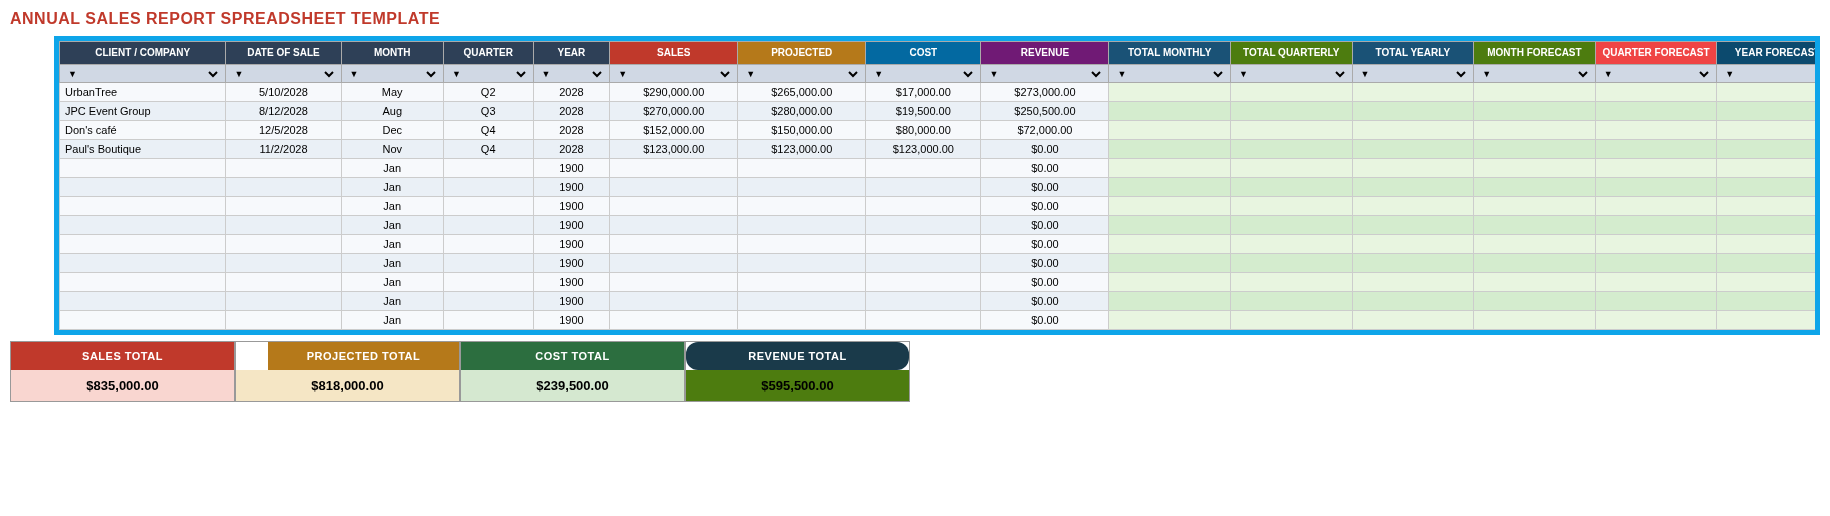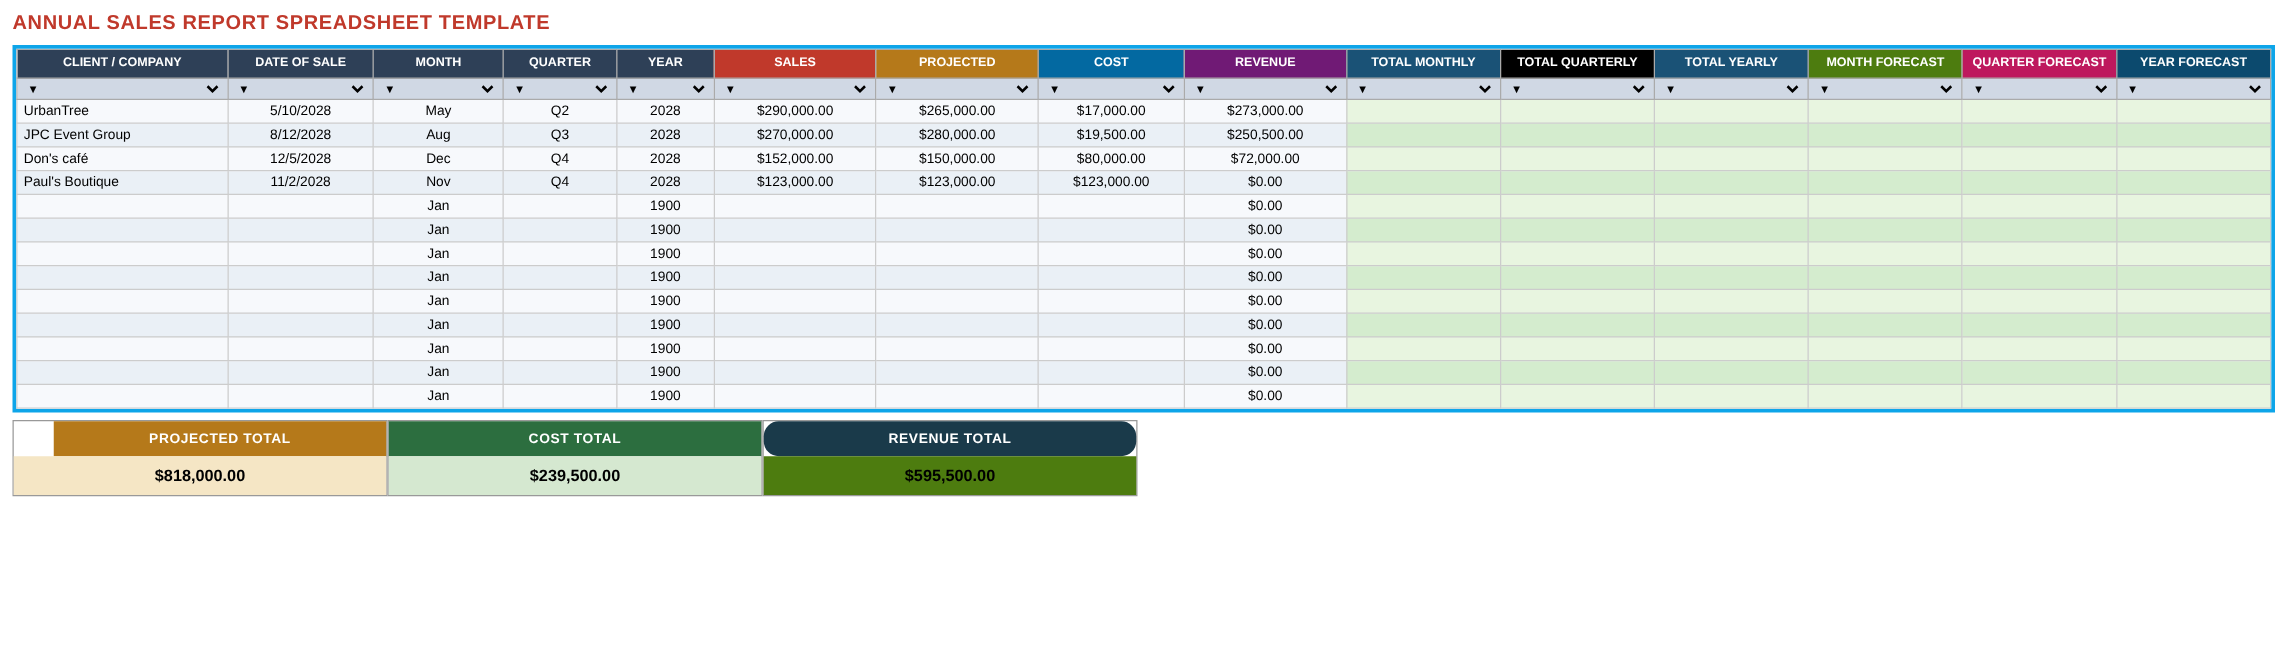--- a/index.html
+++ b/index.html
@@ -8,21 +8,22 @@
     .page-title {
       font-size: 16px;
       font-weight: bold;
       color: #c0392b;
       margin-bottom: 8px;
       letter-spacing: 0.5px;
     }
 
     .spreadsheet-wrapper {
       overflow-x: auto;
-      border: 3px solid #0ea5e9;
+      border: 5px solid #0ea5e9;
+      margin-left: 44px;
     }
 
     table {
       border-collapse: collapse;
       width: 100%;
       min-width: 1780px;
       font-size: 11px;
     }
 
     
@@ -39,24 +40,24 @@
     .col-client { background: #2e4057; color: #fff; width: 130px; }
     .col-date   { background: #2e4057; color: #fff; width: 90px; }
     .col-month  { background: #2e4057; color: #fff; width: 80px; }
     .col-quarter{ background: #2e4057; color: #fff; width: 70px; }
     .col-year   { background: #2e4057; color: #fff; width: 60px; }
     .col-sales  { background: #c0392b; color: #fff; width: 100px; }
     .col-proj   { background: #b5791a; color: #fff; width: 100px; }
     .col-cost   { background: #0369a1; color: #fff; width: 90px; }
     .col-rev    { background: #701a75; color: #fff; width: 100px; }
     .col-tot-monthly   { background: #1a5276; color: #fff; width: 95px; }
-    .col-tot-quarterly { background: #000000; color: #fff; width: 95px; }
+    .col-tot-quarterly { background: #4d7c0f; color: #fff; width: 95px; }
     .col-tot-yearly    { background: #1a5276; color: #fff; width: 95px; }
     .col-month-fc  { background: #4d7c0f; color: #fff; width: 95px; }
-    .col-quarter-fc{ background: #be185d; color: #fff; width: 95px; }
+    .col-quarter-fc{ background: #ef4444; color: #fff; width: 95px; }
     .col-year-fc   { background: #0c4a6e; color: #fff; width: 95px; }
 
     
     thead tr.filter-row th {
       background: #d0d8e4;
       border: 1px solid #aaa;
       padding: 2px 4px;
       text-align: left;
     }
 
@@ -397,20 +398,24 @@
           <td class="fc-col"></td>
           <td class="fc-col"></td>
           <td class="fc-col"></td>
         </tr>
       </tbody>
   </table>
 </div>
 
 <div class="totals-section" style="margin-top:6px;">
   <div class="totals-block">
+    <div class="tot-label tot-sales-label">SALES TOTAL</div>
+    <div class="tot-value tot-sales-value">$835,000.00</div>
+  </div>
+  <div class="totals-block">
     <div class="tot-label tot-proj-label">PROJECTED TOTAL</div>
     <div class="tot-value tot-proj-value">$818,000.00</div>
   </div>
   <div class="totals-block">
     <div class="tot-label tot-cost-label">COST TOTAL</div>
     <div class="tot-value tot-cost-value">$239,500.00</div>
   </div>
   <div class="totals-block">
     <div class="tot-label tot-rev-label">REVENUE TOTAL</div>
     <div class="tot-value tot-rev-value">$595,500.00</div>

